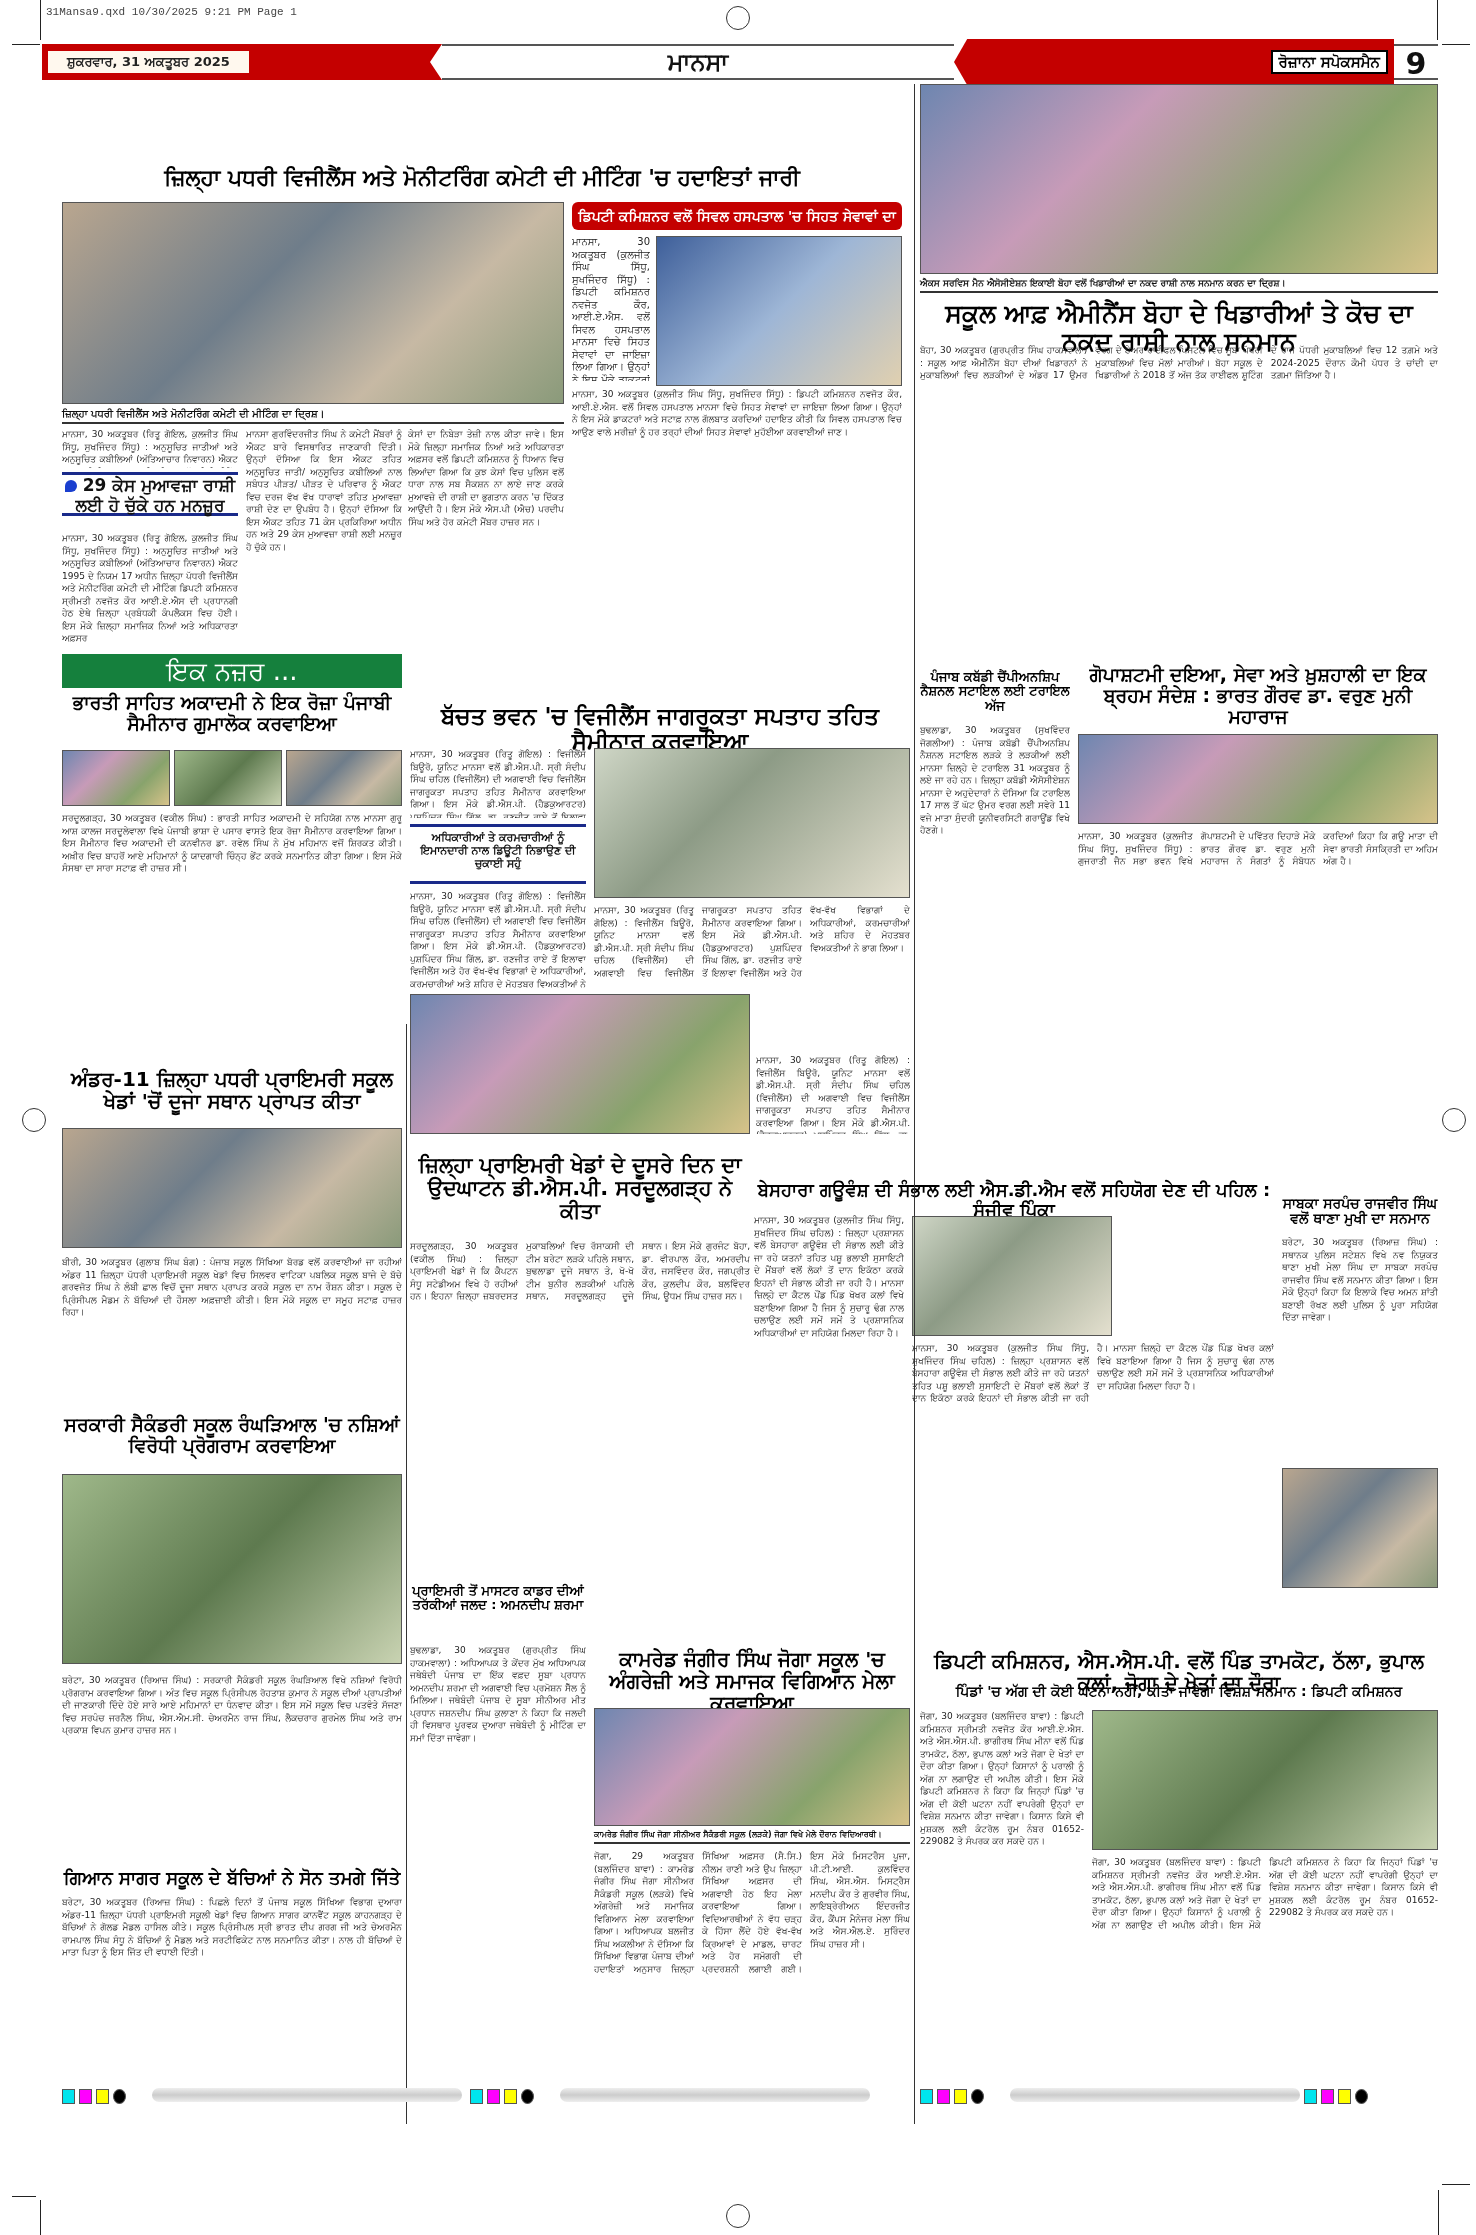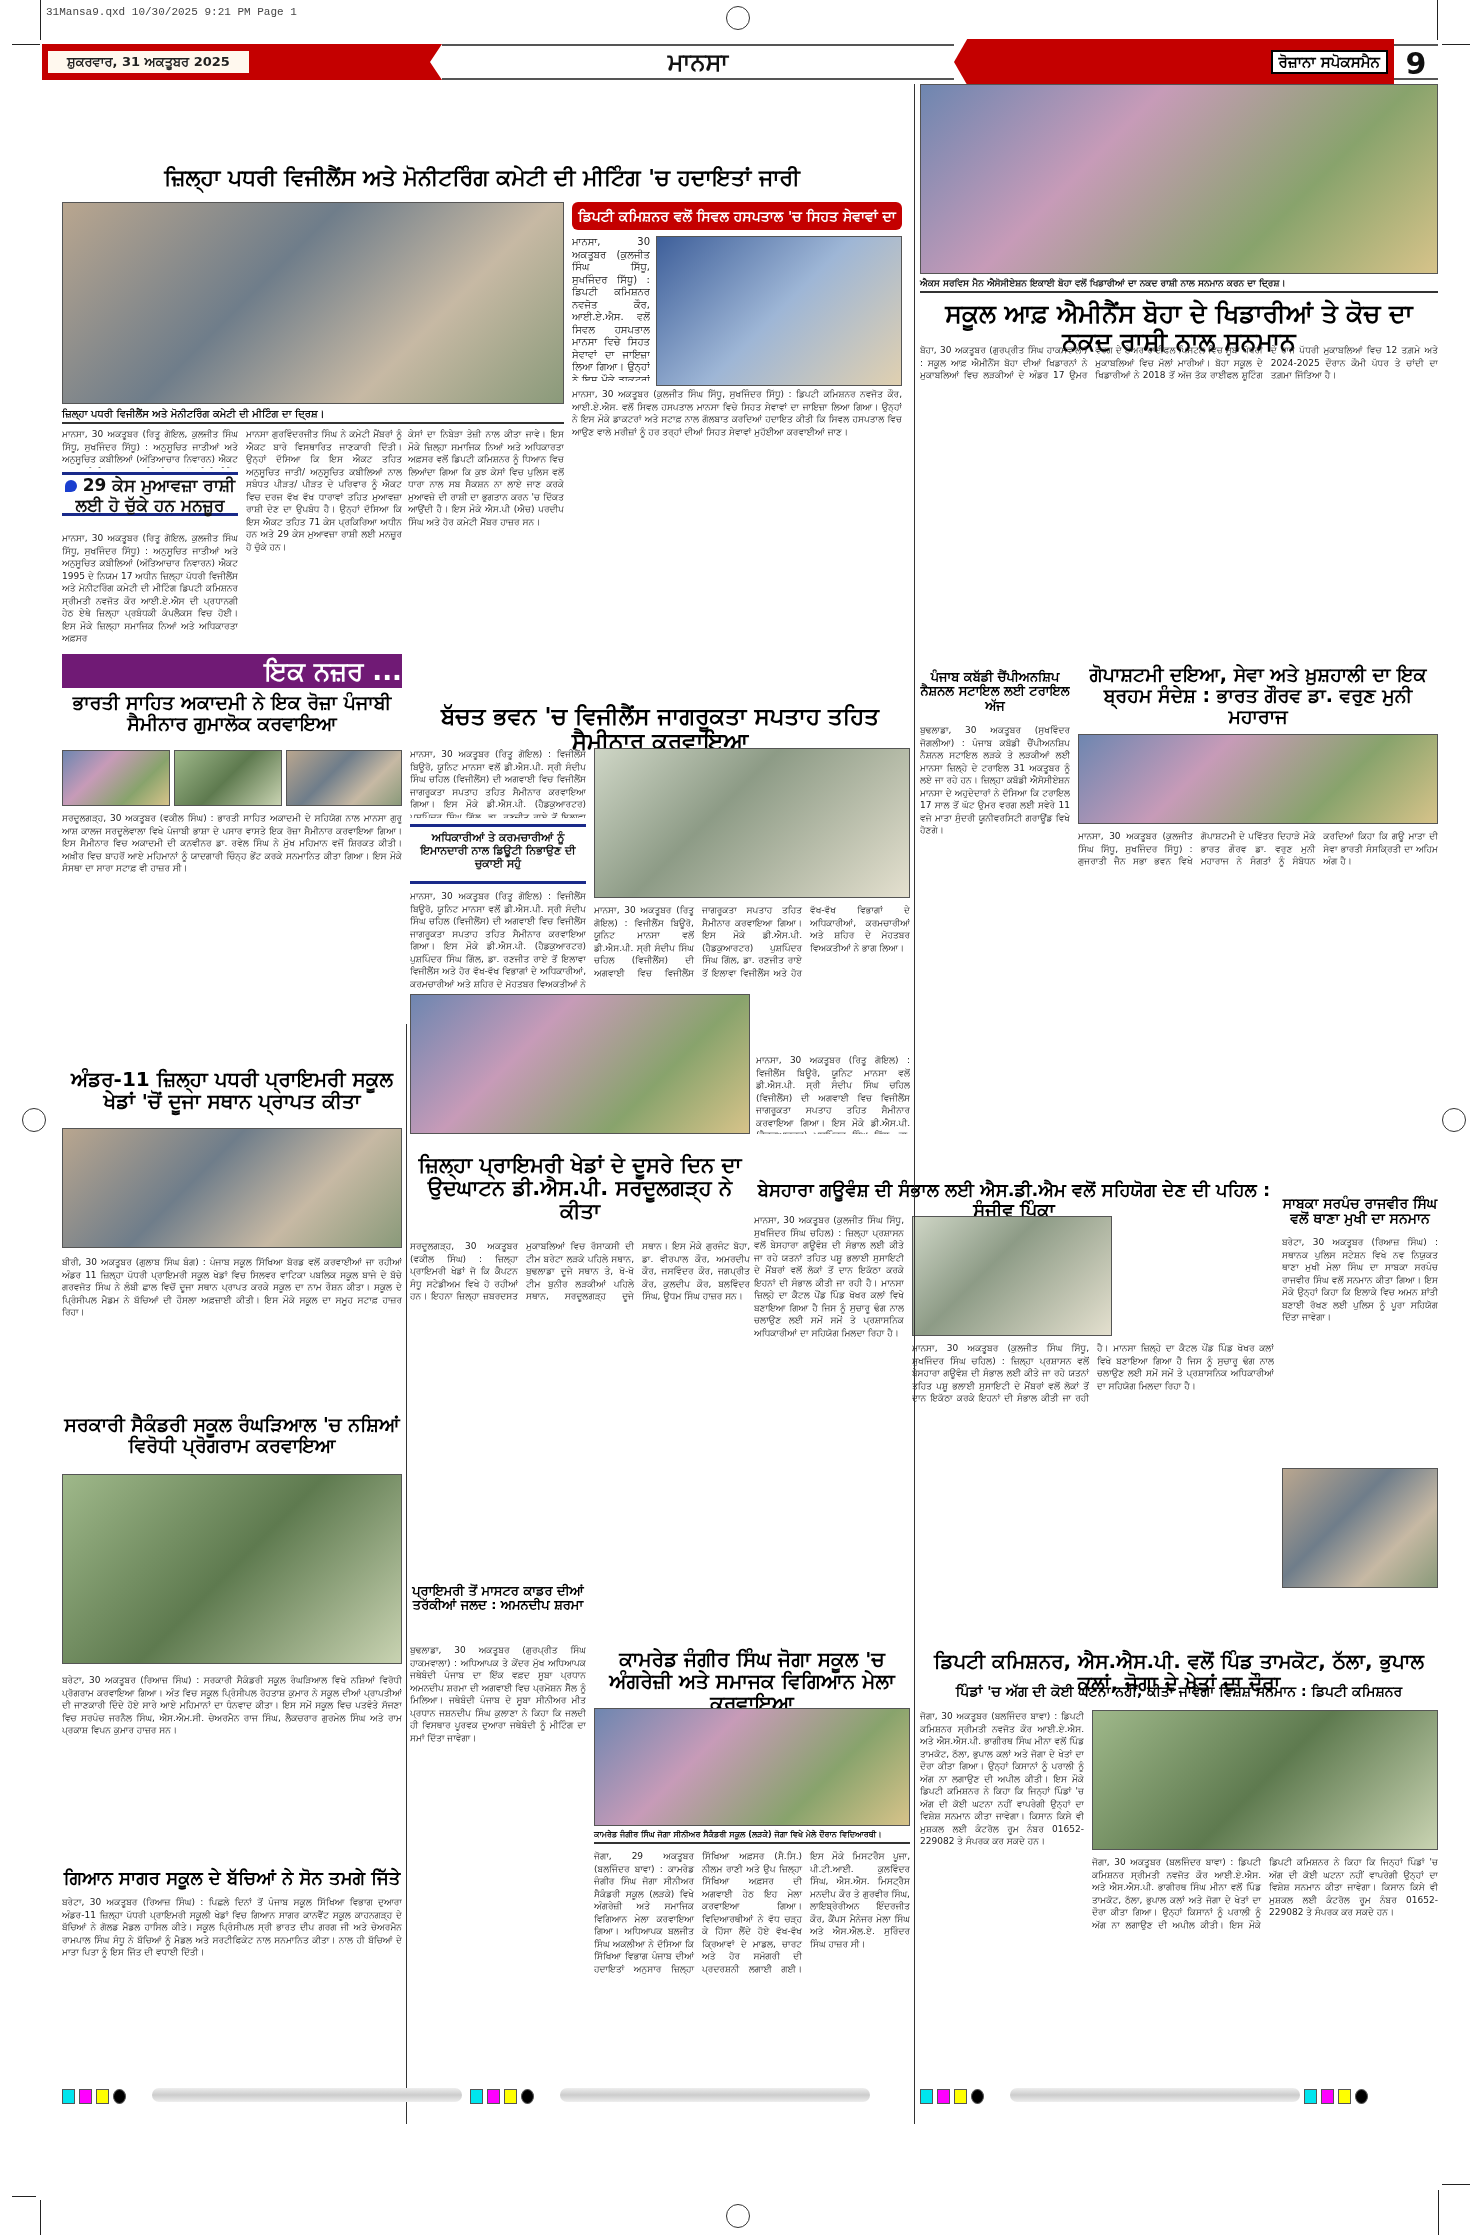--- a/index.html
+++ b/index.html
@@ -18,21 +18,21 @@
 .abs{position:absolute}
 .hl{font-weight:bold;color:#000;line-height:1.1;text-align:center}
 .photo{position:absolute;background:linear-gradient(135deg,#b9a68f,#6f7d8a 40%,#c7b9a4 70%,#8a9a7a);border:1px solid #555}
 .photo.green{background:linear-gradient(135deg,#9fb88a,#5e7a4f 50%,#c9d3b2)}
 .photo.hall{background:linear-gradient(135deg,#cfd6c6,#8d9b86 40%,#e4e0cf)}
 .photo.crowd{background:linear-gradient(135deg,#6e86b0,#c79bb8 35%,#88a36c 70%,#d7c38a)}
 .photo.blue{background:linear-gradient(135deg,#3e5f9a,#9eb6d6 50%,#e0d0b0)}
 .caption{position:absolute;font-size:10px;font-weight:bold;border-bottom:2px solid #333;padding-bottom:2px}
 .body{position:absolute;font-size:9px;line-height:12.5px;color:#222;text-align:justify;column-gap:8px;overflow:hidden}
 .redbar{position:absolute;background:#c40000;color:#fff;font-weight:bold;text-align:center;border-radius:6px}
-.bluebar{position:absolute;background:#701a75;color:#fff;font-weight:bold;text-align:right;font-size:26px}
+.bluebar{position:absolute;background:#15803d;color:#fff;font-weight:normal;text-align:center;font-size:26px}
 .boxed{position:absolute;border-top:3px solid #1a2a8a;border-bottom:3px solid #1a2a8a;font-weight:bold;text-align:center;font-size:17px}
 .bullet{display:inline-block;width:12px;height:12px;background:#1a3fcf;border-radius:50% 50% 50% 0;margin-right:6px;vertical-align:middle}
 .footer{position:absolute;top:2086px;height:20px;display:flex;align-items:center;gap:4px}
 .sw{width:13px;height:15px;border:1px solid #555}
 .sw.k{border-radius:50%;background:#000}
 .greybar{position:absolute;top:2088px;height:14px;background:linear-gradient(#eee,#ccc,#eee);border-radius:7px}
 .rule{position:absolute;background:#333}
 </style>
 </head>
 <body>

